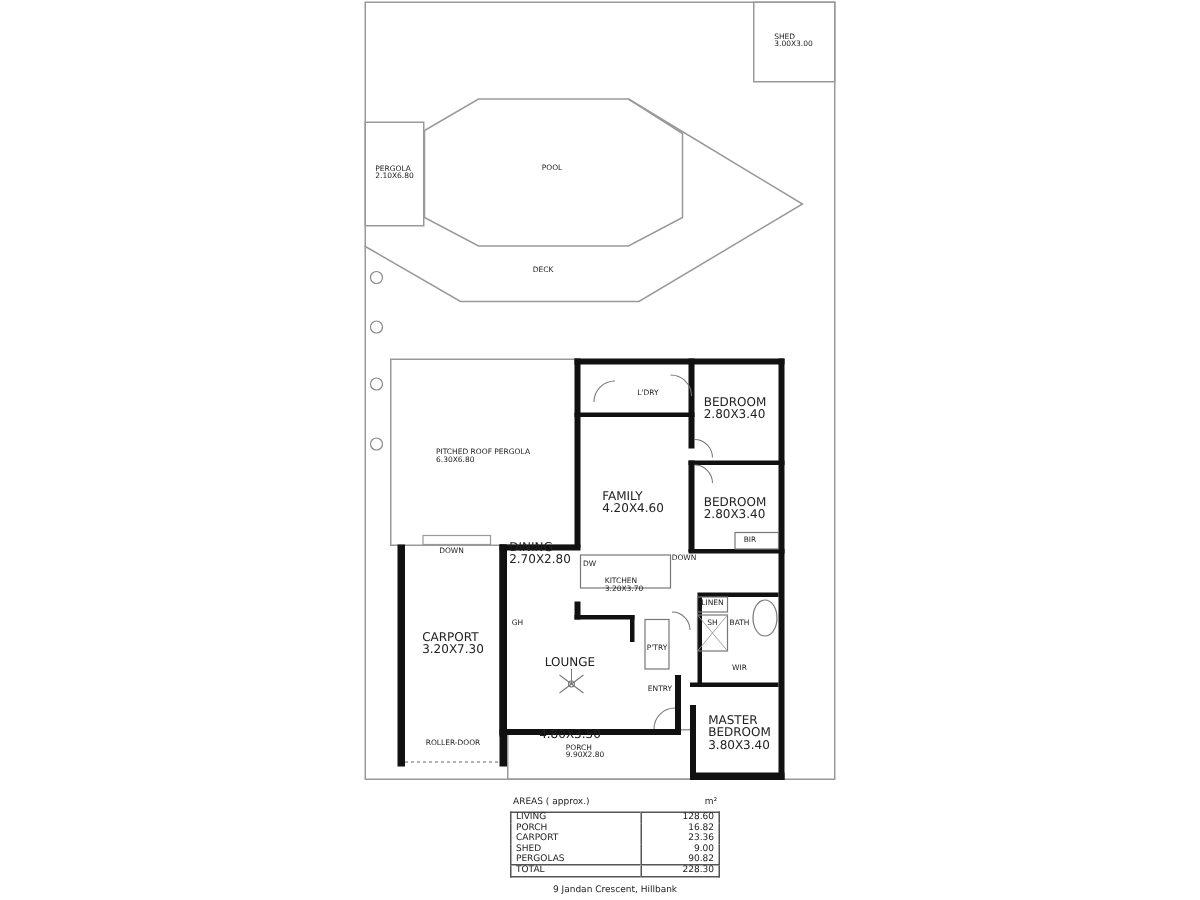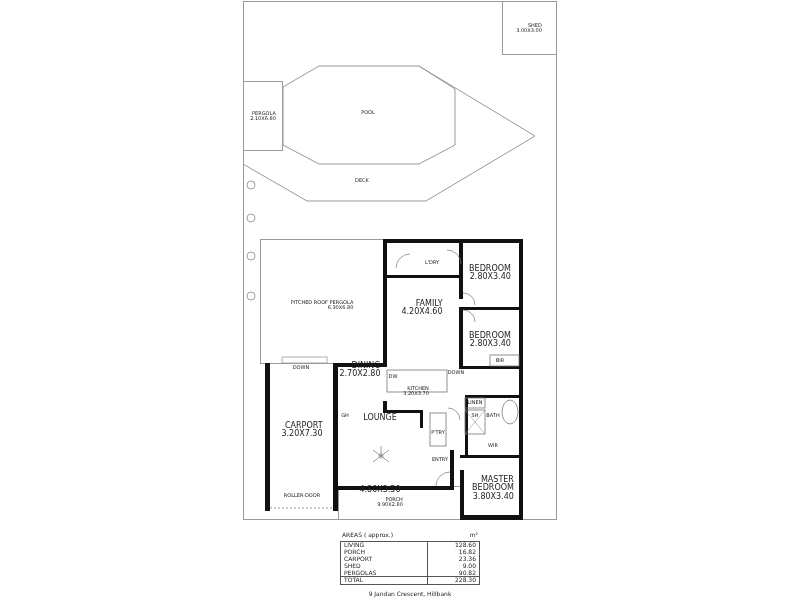--- a/index.html
+++ b/index.html
@@ -1,18 +1,18 @@
 <!DOCTYPE html>
 <html><head>
 <meta charset="utf-8">
 <style>
   html, body { margin:0; padding:0; background:#ffffff; }
   body { width:800px; height:600px; position:relative; overflow:hidden; font-family:"DejaVu Sans", sans-serif; }
   svg { position:absolute; left:0; top:0; }
-  .lbl { position:absolute; font-family:"DejaVu Sans", sans-serif; color:#222; text-align:right; white-space:pre; line-height:1.05; transform:translate(-50%,-50%); }
+  .lbl { position:absolute; font-family:"DejaVu Sans", sans-serif; color:#222; text-align:left; white-space:pre; line-height:1.05; transform:translate(-50%,-50%); }
   .xs { font-size:5px; }
   .md { font-size:8px; }
   .areas { position:absolute; left:340px; top:531px; width:140px; font-size:6px; color:#222; }
   .areas .hdr { display:flex; justify-content:space-between; padding:0 2px 3px 2px; }
   .areas table { border-collapse:collapse; width:100%; border:1px solid #555; }
   .areas td { padding:0 3px; line-height:1.15; vertical-align:top; }
   .areas td.val { border-left:1px solid #555; text-align:right; width:45px; }
   .areas tr.total td { border-top:1px solid #555; }
   .address { position:absolute; left:410px; top:593px; transform:translate(-50%,-50%); font-size:6px; color:#222; white-space:nowrap; }
 </style>
@@ -106,28 +106,28 @@
 <div class="lbl xs" style="left:362px;top:181px;">DECK</div>
 <div class="lbl xs" style="left:322px;top:305px;"><span>PITCHED ROOF PERGOLA</span><br><span>6.30X6.80</span></div>
 <div class="lbl xs" style="left:301px;top:368px;">DOWN</div>
 <div class="lbl md" style="left:302px;top:430px;"><span>CARPORT</span><br><span>3.20X7.30</span></div>
 <div class="lbl xs" style="left:302px;top:496px;">ROLLER-DOOR</div>
 <div class="lbl xs" style="left:390px;top:502px;"><span>PORCH</span><br><span>9.90X2.80</span></div>
 
 <div class="lbl xs" style="left:432px;top:263px;">L'DRY</div>
 <div class="lbl md" style="left:490px;top:273px;"><span>BEDROOM</span><br><span>2.80X3.40</span></div>
 <div class="lbl md" style="left:490px;top:340px;"><span>BEDROOM</span><br><span>2.80X3.40</span></div>
-<div class="lbl md" style="left:422px;top:308px;"><span>FAMILY</span><br><span>4.20X4.60</span></div>
+<div class="lbl md" style="left:422px;top:336px;"><span>FAMILY</span><br><span>4.20X4.60</span></div>
 <div class="lbl md" style="left:360px;top:370px;"><span>DINING</span><br><span>2.70X2.80</span></div>
 <div class="lbl xs" style="left:416px;top:391px;"><span>KITCHEN</span><br><span>3.20X3.70</span></div>
 <div class="lbl xs" style="left:393px;top:377px;">DW</div>
 <div class="lbl xs" style="left:456px;top:373px;">DOWN</div>
 <div class="lbl xs" style="left:500px;top:361px;">BIR</div>
 <div class="lbl xs" style="left:345px;top:416px;">GH</div>
-<div class="lbl md" style="left:380px;top:418px;">LOUNGE</div>
+<div class="lbl md" style="left:380px;top:442px;">LOUNGE</div>
 <div class="lbl md" style="left:380px;top:490px;">4.80X3.50</div>
 <div class="lbl xs" style="left:438px;top:433px;">P'TRY</div>
 <div class="lbl xs" style="left:440px;top:460px;">ENTRY</div>
 <div class="lbl xs" style="left:475px;top:403px;">LINEN</div>
 <div class="lbl xs" style="left:475px;top:416px;">SH</div>
 <div class="lbl xs" style="left:493px;top:416px;">BATH</div>
 <div class="lbl xs" style="left:493px;top:446px;">WIR</div>
 <div class="lbl md" style="left:493px;top:489px;"><span>MASTER
 BEDROOM</span><br><span>3.80X3.40</span></div>
 

